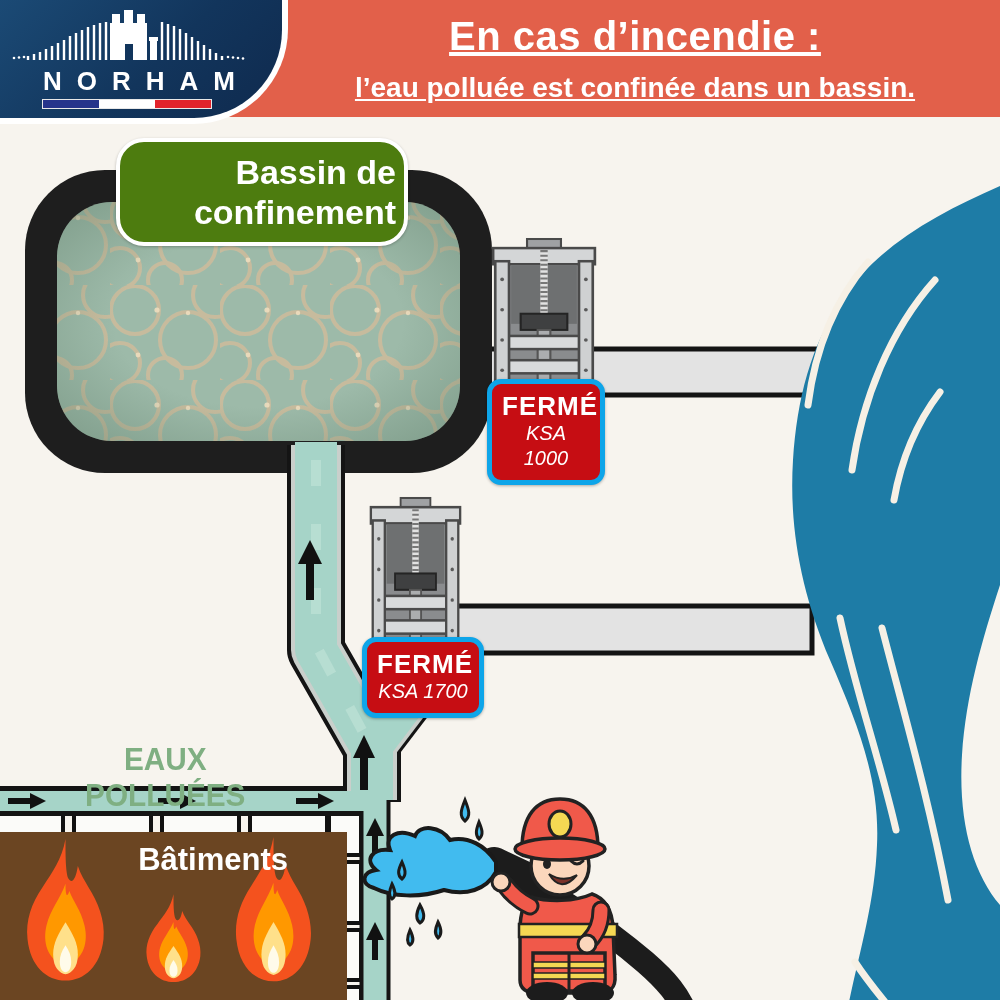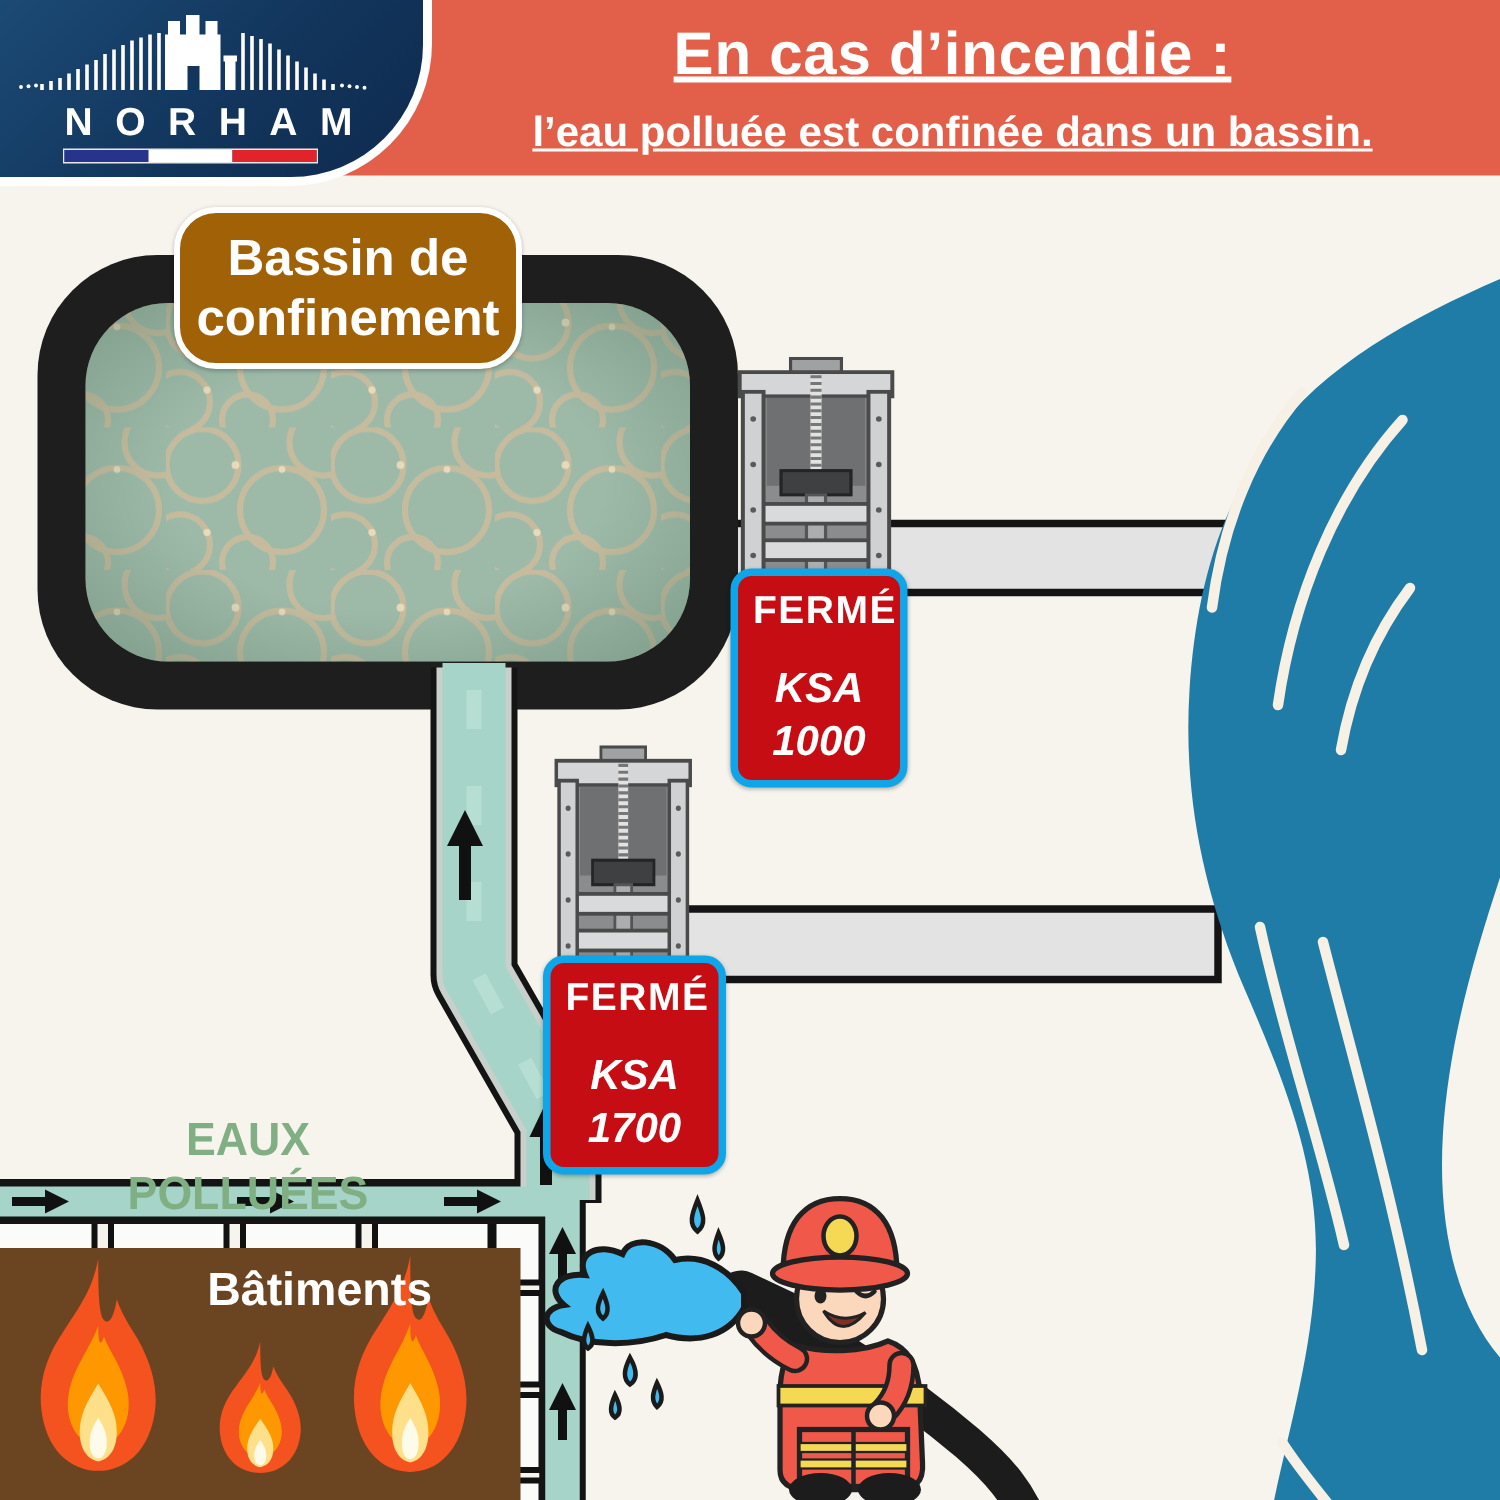--- a/index.html
+++ b/index.html
@@ -36,33 +36,33 @@
     position:absolute;left:0;top:66px;width:250px;text-align:center;
     color:#fff;font-size:26px;font-weight:700;letter-spacing:15px;text-indent:15px;margin-left:14px;
   }
   .logo-flag{
     position:absolute;left:42px;top:99px;width:168px;height:8px;
     display:flex;border:1px solid #e8e8e8;
   }
   .logo-flag span{flex:1;}
   
   .basin-label{
-    position:absolute;left:116px;top:138px;width:232px;box-sizing:border-box;
-    background:#a16207;border:4px solid #fff;border-radius:28px;
-    color:#fff;font-size:34px;line-height:1.18;font-weight:800;text-align:center;
+    position:absolute;left:116px;top:138px;width:292px;box-sizing:border-box;
+    background:#4d7c0f;border:4px solid #fff;border-radius:28px;
+    color:#fff;font-size:34px;line-height:1.18;font-weight:800;text-align:right;
     padding:10px 8px;box-shadow:0 1px 3px rgba(0,0,0,.25);
   }
   .valve-badge{
     position:absolute;box-sizing:border-box;
     background:#C60D13;border:5px solid #0ea5e9;border-radius:14px;
     color:#fff;text-align:center;padding:8px 10px 9px;
     box-shadow:0 1px 3px rgba(0,0,0,.3);
   }
   .valve-badge .status{font-size:26px;font-weight:800;letter-spacing:1px;line-height:1.1;}
-  .valve-badge .model{font-size:28px;font-weight:700;font-style:italic;line-height:1.25;margin-top:20px;}
+  .valve-badge .model{font-size:20px;font-weight:400;font-style:italic;line-height:1.25;}
   .badge-1{left:487px;top:379px;width:118px;}
   .badge-2{left:362px;top:637px;width:122px;}
   .eaux-label{
     position:absolute;left:52px;top:742px;width:236px;text-align:center;
     color:#7FAF82;font-size:31px;font-weight:800;letter-spacing:0px;
     transform:scaleX(.96);transform-origin:left;
   }
   .batiments-label{
     position:absolute;left:62px;top:842px;width:226px;text-align:right;
     color:#fff;font-size:31px;font-weight:800;

